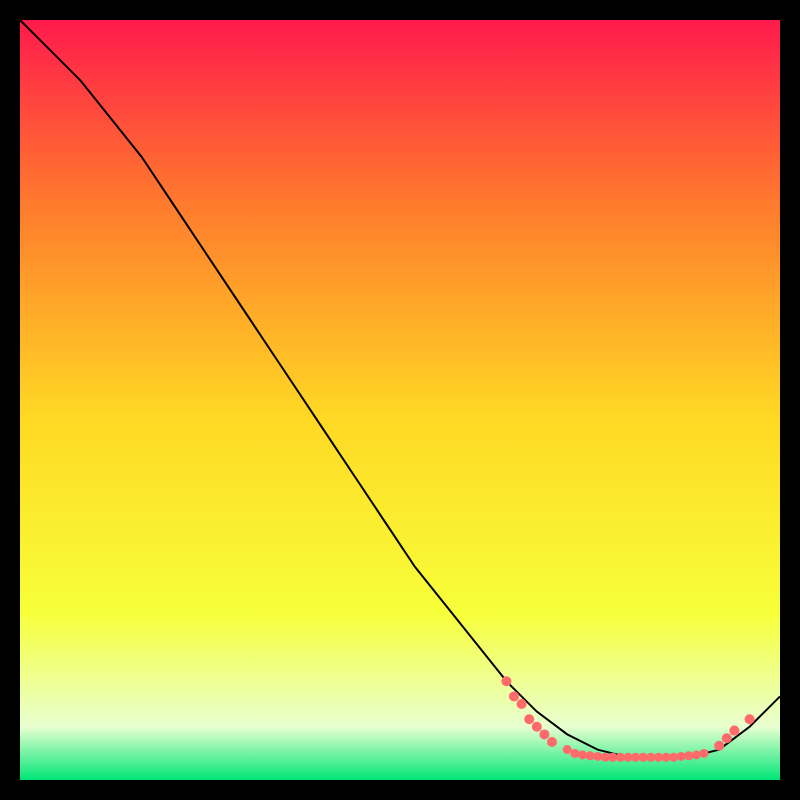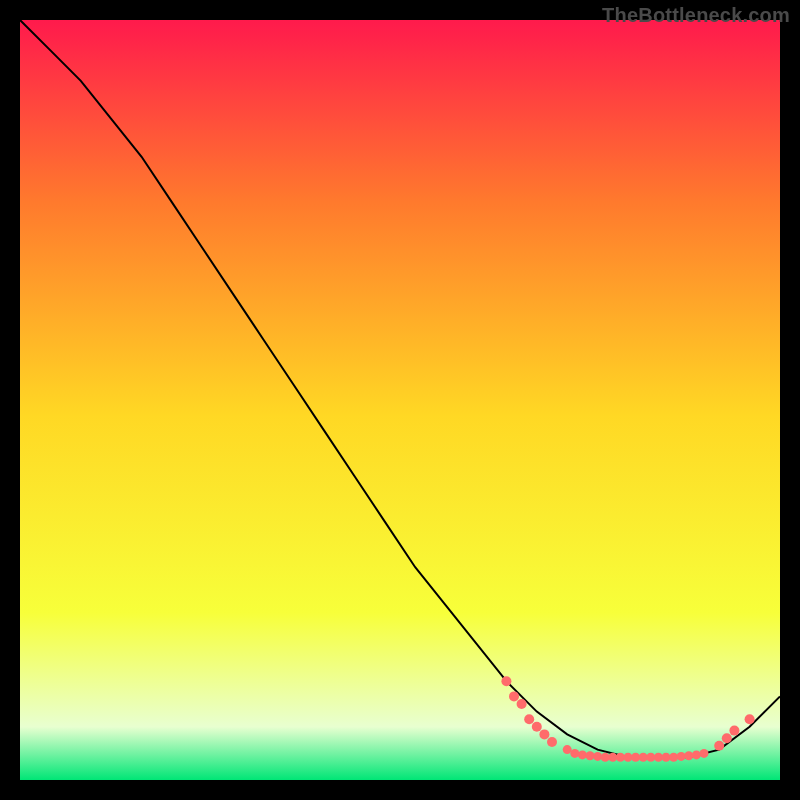--- a/index.html
+++ b/index.html
@@ -35,21 +35,20 @@
     height: 760px;
   }
   svg {
     display: block;
   }
 </style>
 </head>
 <body>
 
 <div class="wrapper">
-  <div class="watermark">TheBottleneck.com</div>
   <div class="plot-area">
     <svg id="chart-svg" width="760" height="760" viewBox="0 0 760 760">
       <defs>
         <linearGradient id="bg-grad" x1="0" y1="0" x2="0" y2="1">
           <stop id="g-stop-0" offset="0%" stop-color="#ff1a4c"></stop>
           <stop id="g-stop-1" offset="24%" stop-color="#ff7a2d"></stop>
           <stop id="g-stop-2" offset="52%" stop-color="#ffd824"></stop>
           <stop id="g-stop-3" offset="78%" stop-color="#f7ff3a"></stop>
           <stop id="g-stop-4" offset="93%" stop-color="#e8ffd0"></stop>
           <stop id="g-stop-5" offset="100%" stop-color="#00e676"></stop>

